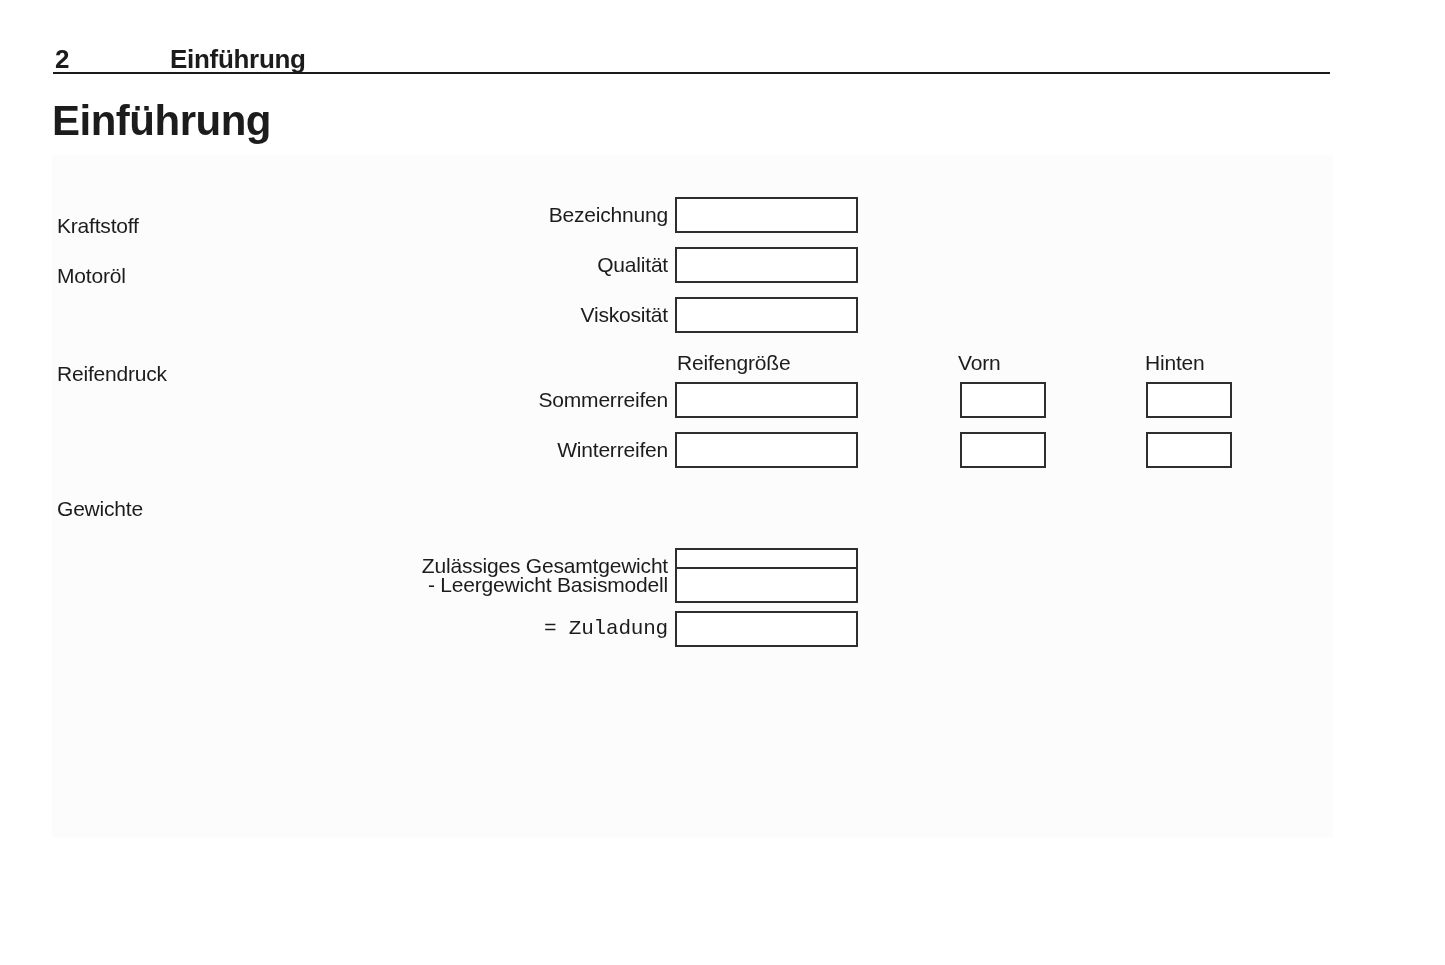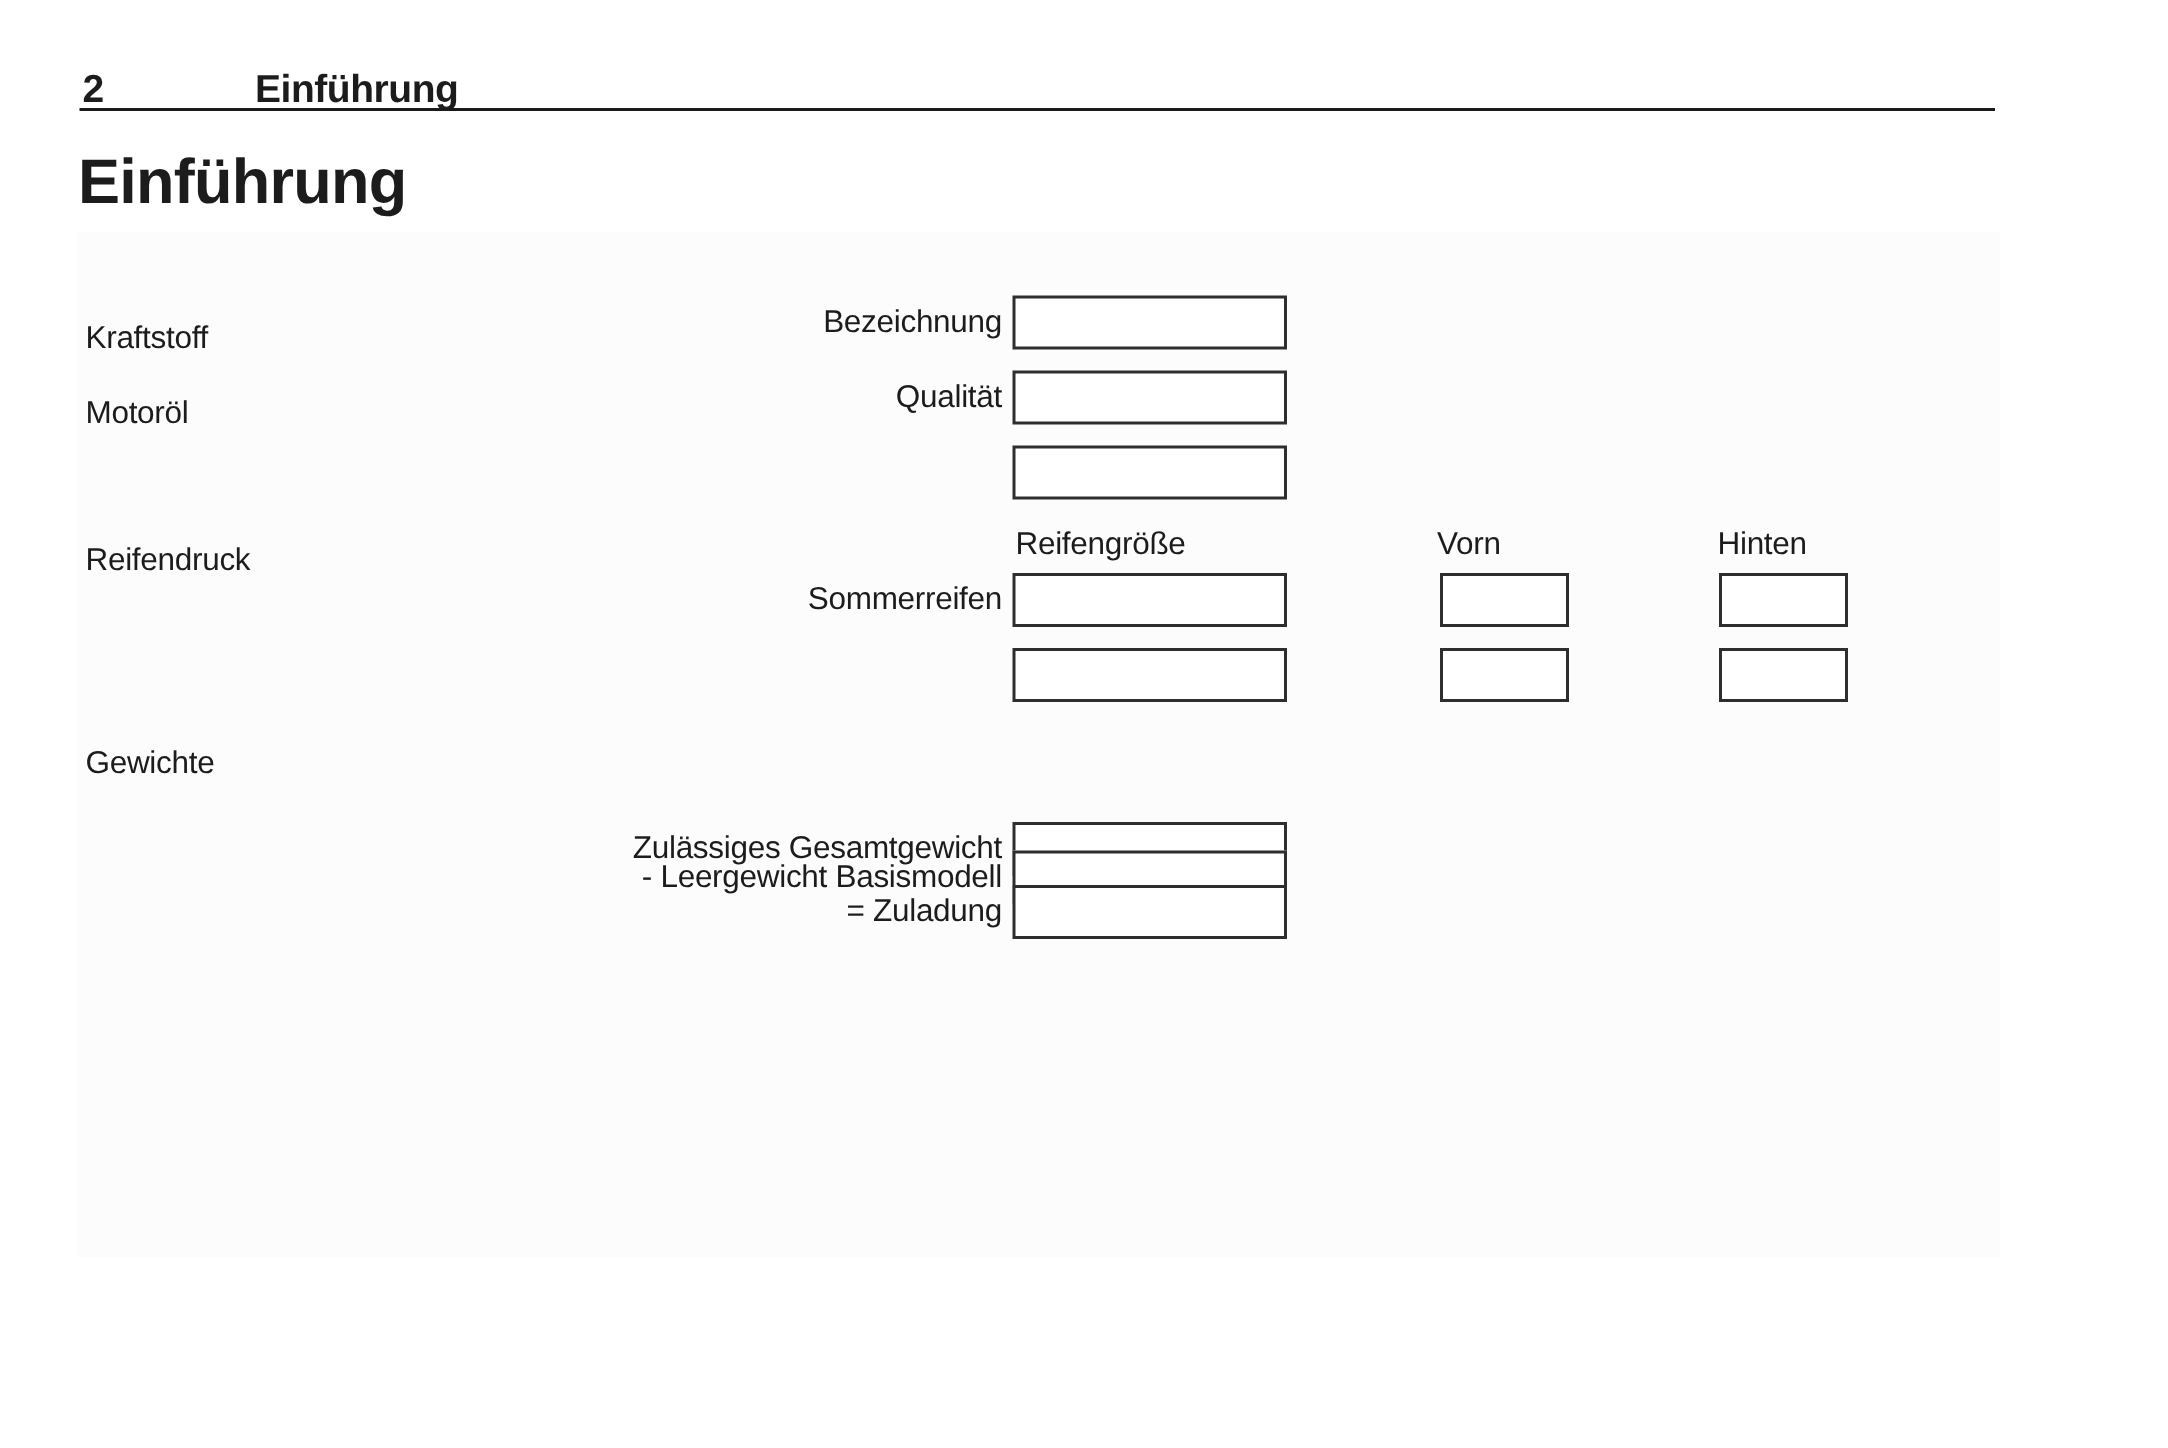--- a/index.html
+++ b/index.html
@@ -96,21 +96,21 @@
   
   .r-kraftstoff   { top: 197px; }
   .r-motoroel     { top: 247px; }
   .r-viskositaet  { top: 297px; }
   .r-reifenhdr    { top: 345px; }
   .r-sommer       { top: 382px; }
   .r-winter       { top: 432px; }
   .r-gewichte     { top: 480px; }
   .r-gesamt       { top: 548px; }
   .r-leer         { top: 567px; }
-  .r-zuladung     { top: 590px; }
+  .r-zuladung     { top: 611px; font-family: Liberation Mono, monospace; }
 
   .c-main   { left: 675px; }
   .c-vorn   { left: 960px; }
   .c-hinten { left: 1146px; }
 
   .hdr-groesse { left: 677px; }
   .hdr-vorn    { left: 958px; }
   .hdr-hinten  { left: 1145px; }
 </style>
 </head>
@@ -127,32 +127,34 @@
   <div class="panel"></div>
 
   <div class="lbl lbl-left r-kraftstoff">Kraftstoff</div>
   <div class="lbl lbl-right r-kraftstoff">Bezeichnung</div>
   <input type="text" class="fbox c-main r-kraftstoff" value="" style="">
 
   <div class="lbl lbl-left r-motoroel">Motoröl</div>
   <div class="lbl lbl-right r-motoroel">Qualität</div>
   <input type="text" class="fbox c-main r-motoroel" value="" style="">
 
+  <div class="lbl lbl-right r-viskositaet">Viskosität</div>
   <input type="text" class="fbox c-main r-viskositaet" value="" style="">
 
   <div class="lbl lbl-left r-reifenhdr">Reifendruck</div>
   <div class="lbl hdr-groesse r-reifenhdr">Reifengröße</div>
   <div class="lbl hdr-vorn r-reifenhdr">Vorn</div>
   <div class="lbl hdr-hinten r-reifenhdr">Hinten</div>
 
   <div class="lbl lbl-right r-sommer">Sommerreifen</div>
   <input type="text" class="fbox c-main r-sommer" value="" style="">
   <input type="text" class="fbox small c-vorn r-sommer" value="" style="">
   <input type="text" class="fbox small c-hinten r-sommer" value="" style="">
 
+  <div class="lbl lbl-right r-winter">Winterreifen</div>
   <input type="text" class="fbox c-main r-winter" value="" style="">
   <input type="text" class="fbox small c-vorn r-winter" value="" style="">
   <input type="text" class="fbox small c-hinten r-winter" value="" style="">
 
   <div class="lbl lbl-left r-gewichte">Gewichte</div>
 
   <div class="lbl lbl-right r-gesamt">Zulässiges Gesamtgewicht</div>
   <input type="text" class="fbox c-main r-gesamt" value="" style="">
 
   <div class="lbl lbl-right r-leer">- Leergewicht Basismodell</div>

